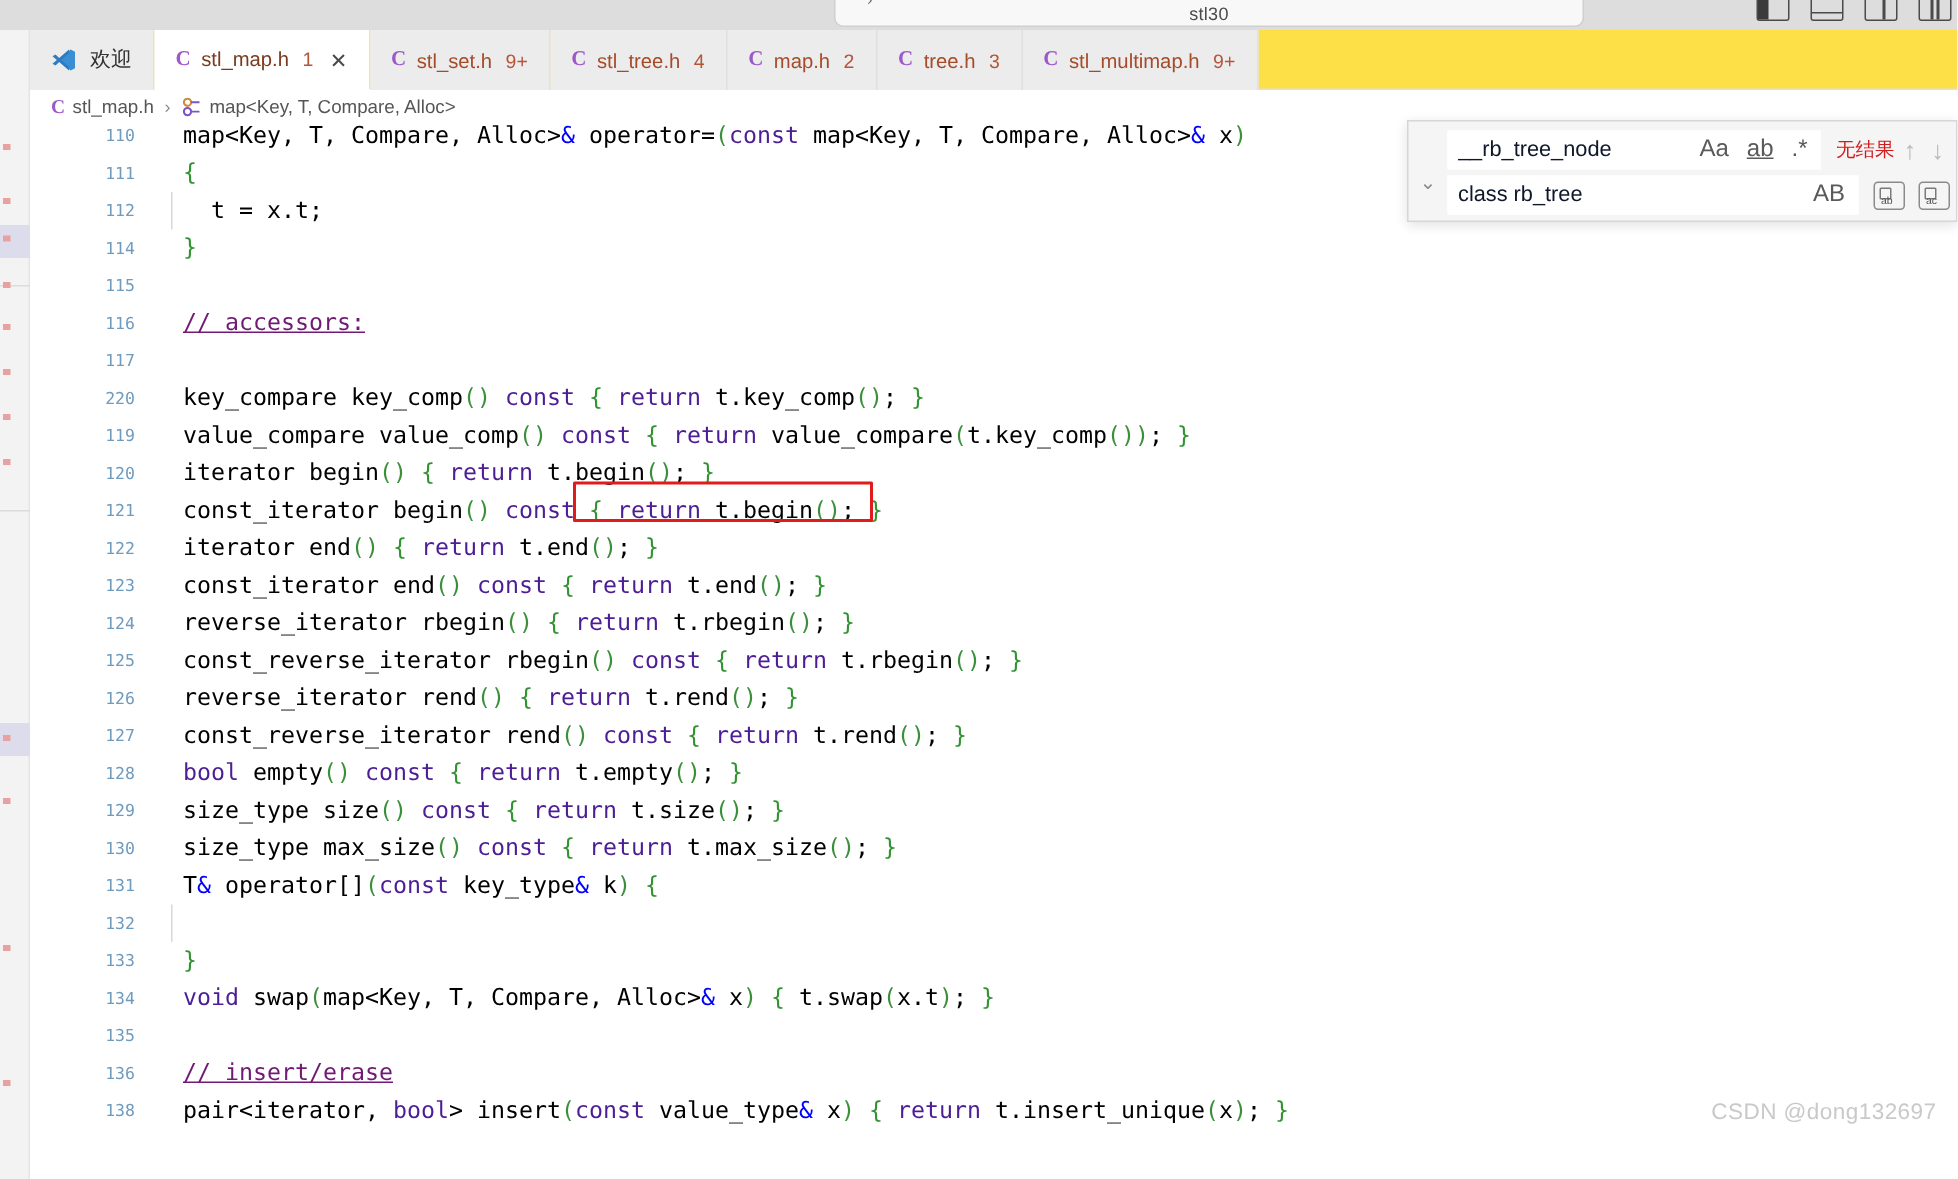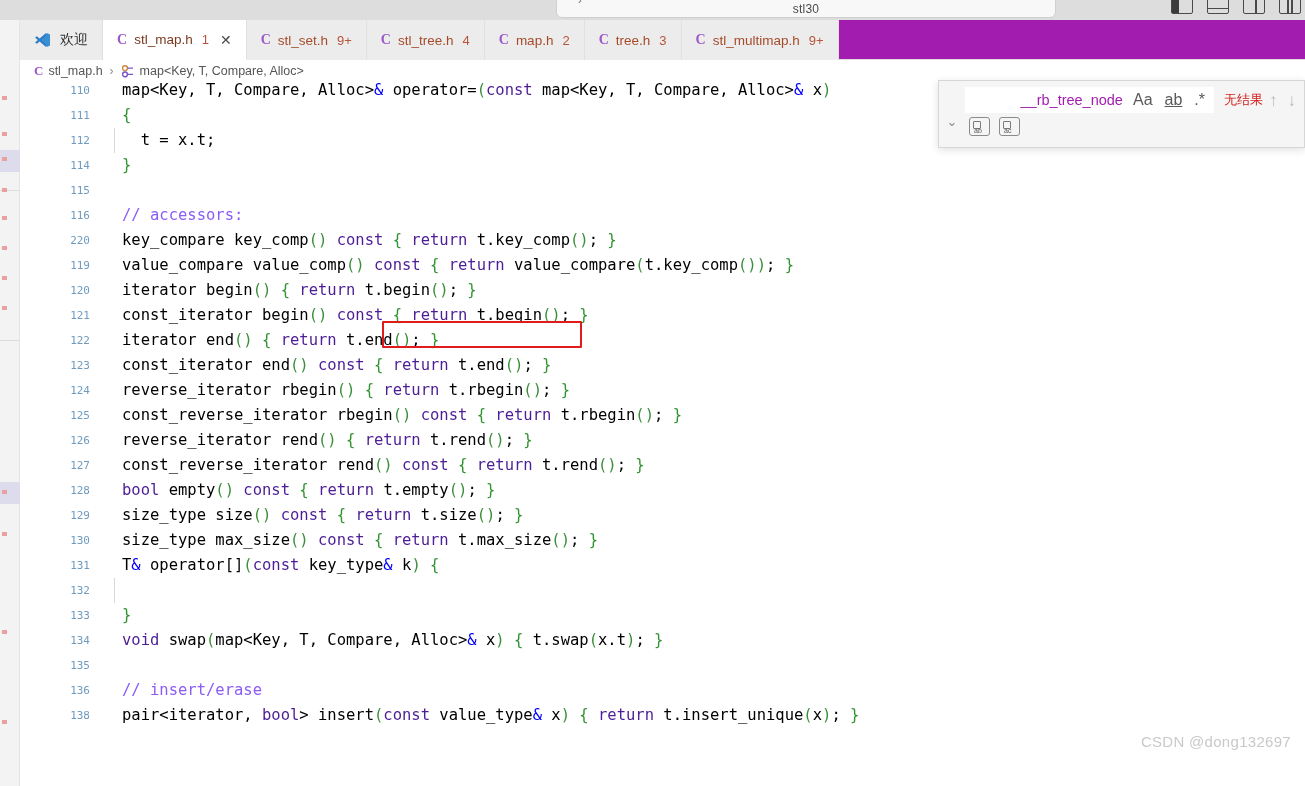--- a/index.html
+++ b/index.html
@@ -44,21 +44,21 @@
     position:absolute; left:0; top:20px; width:20px; height:766px;
     background:#f3f3f3; border-right:1px solid #e4e4e4;
   }
   .sliver-mark { position:absolute; left:2px; width:5px; height:4px; background:#e8a0a0; }
   .sliver-band { position:absolute; left:0; width:20px; height:22px; background:#dcdcec; }
   .sliver-sep  { position:absolute; left:0; width:20px; height:1px; background:#dcdcdc; }
 
   
   .tabbar {
     position:absolute; left:20px; top:20px; width:1285px; height:40px;
-    background:#a21caf; display:flex; align-items:stretch;
+    background:#fde047; display:flex; align-items:stretch;
     border-bottom:1px solid #e0e0e0;
   }
   .tab {
     display:flex; align-items:center; gap:7px;
     padding:0 14px; height:40px;
     border-right:1px solid #e0e0e0;
     background:#ececec; cursor:pointer; white-space:nowrap;
     font-size:13.5px; color:#333333;
   }
   .tab.active { background:#ffffff; border-bottom:1px solid #ffffff; }
@@ -98,21 +98,21 @@
   }
   .lnum {
     position:absolute; left:0; width:70px; text-align:right;
     color:#6f9bbf; font-size:11px; font-family:"DejaVu Sans Mono", monospace;
   }
   .ctext {
     position:absolute; left:102px; color:#000000; white-space:pre;
   }
   .guide { position:absolute; left:94px; top:0; width:1px; height:25px; background:#d8d8d8; }
   .k  { color:#4c1d95; }   
-  .cm { color:#8b5cf6; }   
+  .cm { color:#701a75;text-decoration:underline; }   
   .br { color:#319331; }   
   .pa { color:#3b8f3b; }   
   .am { color:#0000ff; }   
   .top-clip { overflow:hidden; }
 
   
   .annot {
     position:absolute; border:2px solid #e01b1b; border-radius:1px;
     pointer-events:none;
   }
@@ -128,21 +128,21 @@
     width:26px; display:flex; align-items:center; justify-content:center;
     color:#8a8a8a; font-size:13px; padding-top:14px;
   }
   .find-rows { flex:1; display:flex; flex-direction:column; gap:4px; }
   .find-row { display:flex; align-items:center; gap:6px; }
   .find-input {
     flex:1; height:26px; background:#ffffff; border:1px solid #ffffff;
     display:flex; align-items:center; gap:8px; padding:0 6px;
     font-size:14.5px; color:#2a2a2a;
   }
-  .find-input .ival { flex:1; white-space:nowrap; overflow:hidden; color:#a21caf;text-align:right; }
+  .find-input .ival { flex:1; white-space:nowrap; overflow:hidden; color:#0f172a; }
   .ibtn { color:#5a5a5a; font-size:16px; padding:1px 2px; cursor:pointer; white-space:nowrap; }
   .ibtn.uline { text-decoration:underline; }
   .noresult { color:#d21c1c; font-size:13px; white-space:nowrap; padding-left:4px; }
   .find-actions { display:flex; align-items:center; gap:10px; padding-right:4px; }
   .navarrow { color:#b9b9b9; font-size:17px; cursor:pointer; line-height:1; }
   .repbtn {
     width:21px; height:19px; border:1px solid #8b8b8b; border-radius:3px;
     position:relative; cursor:pointer; background:#f5f5f5;
   }
   .repbtn::before {
@@ -253,20 +253,21 @@
   </div>
 
   <div class="editor">
     <div id="code">
         <div class="code-row top-clip" style="margin-top: -4px;"><span class="lnum">110</span><span class="ctext">map&lt;Key, T, Compare, Alloc&gt;<span class="am">&amp;</span> operator=<span class="pa">(</span><span class="k">const</span> map&lt;Key, T, Compare, Alloc&gt;<span class="am">&amp;</span> x<span class="pa">)</span></span></div>
         <div class="code-row"><span class="lnum">111</span><span class="ctext"><span class="br">{</span></span></div>
         <div class="code-row"><span class="lnum">112</span><span class="ctext">  t = x.t;</span><span class="guide"></span></div>
         <div class="code-row"><span class="lnum">114</span><span class="ctext"><span class="br">}</span></span></div>
         <div class="code-row"><span class="lnum">115</span><span class="ctext"></span></div>
         <div class="code-row"><span class="lnum">116</span><span class="ctext"><span class="cm">// accessors:</span></span></div>
+        <div class="code-row"><span class="lnum">117</span><span class="ctext"></span></div>
         <div class="code-row"><span class="lnum">220</span><span class="ctext">key_compare key_comp<span class="pa">()</span> <span class="k">const</span> <span class="br">{</span> <span class="k">return</span> t.key_comp<span class="pa">()</span>; <span class="br">}</span></span></div>
         <div class="code-row"><span class="lnum">119</span><span class="ctext">value_compare value_comp<span class="pa">()</span> <span class="k">const</span> <span class="br">{</span> <span class="k">return</span> value_compare<span class="pa">(</span>t.key_comp<span class="pa">()</span><span class="pa">)</span>; <span class="br">}</span></span></div>
         <div class="code-row"><span class="lnum">120</span><span class="ctext">iterator begin<span class="pa">()</span> <span class="br">{</span> <span class="k">return</span> t.begin<span class="pa">()</span>; <span class="br">}</span></span></div>
         <div class="code-row"><span class="lnum">121</span><span class="ctext">const_iterator begin<span class="pa">()</span> <span class="k">const</span> <span class="br">{</span> <span class="k">return</span> t.begin<span class="pa">()</span>; <span class="br">}</span></span></div>
         <div class="code-row"><span class="lnum">122</span><span class="ctext">iterator end<span class="pa">()</span> <span class="br">{</span> <span class="k">return</span> t.end<span class="pa">()</span>; <span class="br">}</span></span></div>
         <div class="code-row"><span class="lnum">123</span><span class="ctext">const_iterator end<span class="pa">()</span> <span class="k">const</span> <span class="br">{</span> <span class="k">return</span> t.end<span class="pa">()</span>; <span class="br">}</span></span></div>
         <div class="code-row"><span class="lnum">124</span><span class="ctext">reverse_iterator rbegin<span class="pa">()</span> <span class="br">{</span> <span class="k">return</span> t.rbegin<span class="pa">()</span>; <span class="br">}</span></span></div>
         <div class="code-row"><span class="lnum">125</span><span class="ctext">const_reverse_iterator rbegin<span class="pa">()</span> <span class="k">const</span> <span class="br">{</span> <span class="k">return</span> t.rbegin<span class="pa">()</span>; <span class="br">}</span></span></div>
         <div class="code-row"><span class="lnum">126</span><span class="ctext">reverse_iterator rend<span class="pa">()</span> <span class="br">{</span> <span class="k">return</span> t.rend<span class="pa">()</span>; <span class="br">}</span></span></div>
         <div class="code-row"><span class="lnum">127</span><span class="ctext">const_reverse_iterator rend<span class="pa">()</span> <span class="k">const</span> <span class="br">{</span> <span class="k">return</span> t.rend<span class="pa">()</span>; <span class="br">}</span></span></div>
@@ -298,20 +299,24 @@
           <span class="ibtn">.*</span>
         </div>
         <span class="noresult">无结果</span>
         <div class="find-actions">
           <span class="navarrow">↑</span>
           <span class="navarrow">↓</span>
         </div>
       </div>
 
       <div class="find-row">
+        <div class="find-input">
+          <span class="ival" title="替换">class rb_tree</span>
+          <span class="ibtn">AB</span>
+        </div>
         <div class="find-replace-icons">
           <span class="repbtn">
               <span class="rl">ab</span>
             </span>
           <span class="repbtn">
               <span class="rl">ac</span>
             </span>
         </div>
       </div>
     </div>

